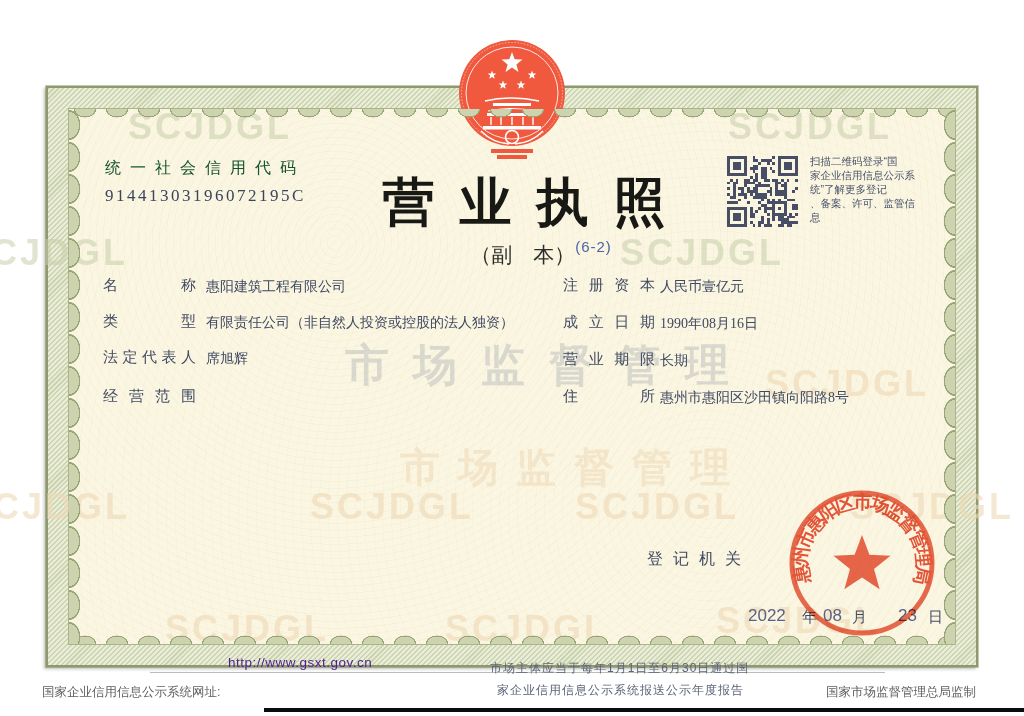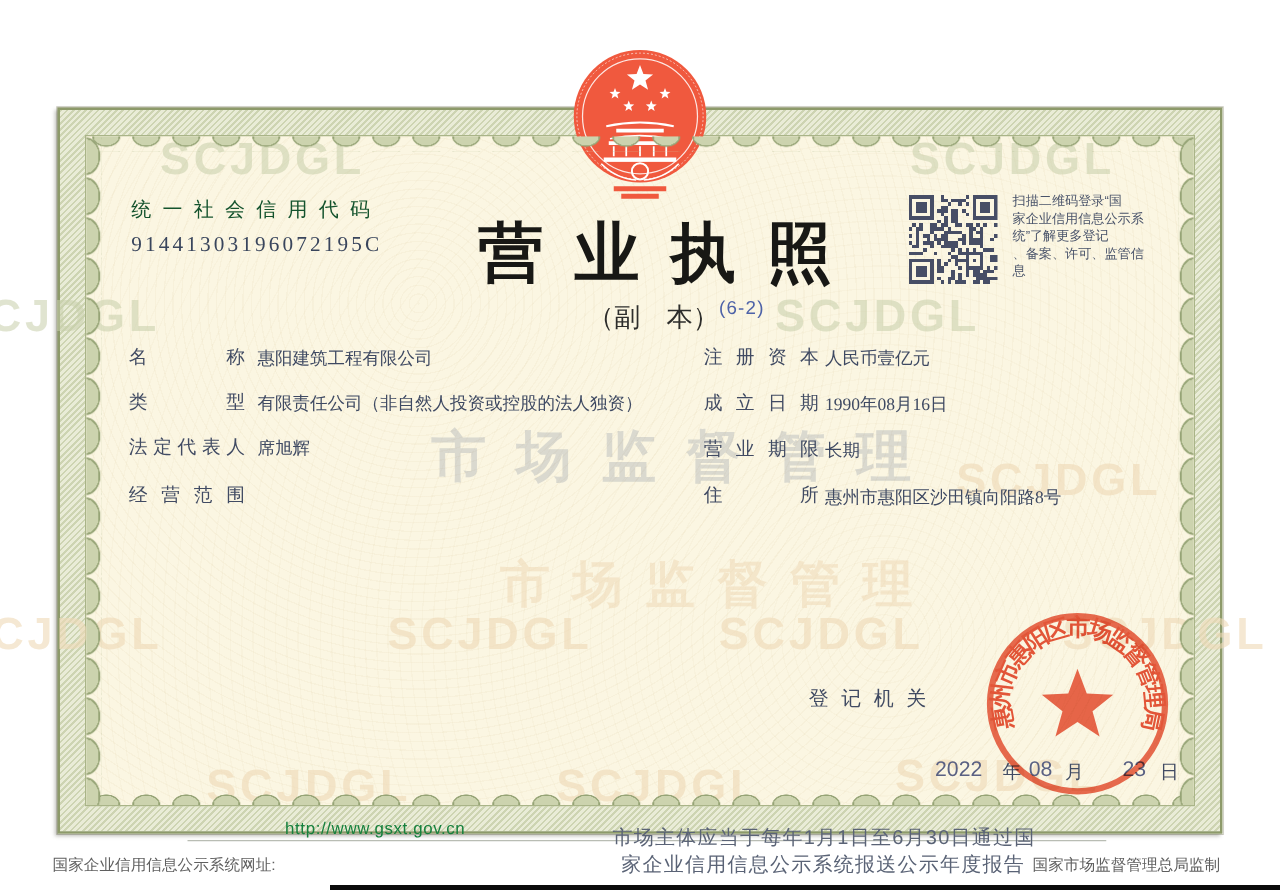--- a/index.html
+++ b/index.html
@@ -47,22 +47,22 @@
   .flabel{position:absolute;font-size:15px;color:#414b63;display:flex;justify-content:space-between;}
   .fvalue{position:absolute;font-size:14px;color:#3e4962;font-family:"Liberation Serif",serif;white-space:nowrap;}
   .fvalue.wrap{white-space:normal;}
   .scope{width:322px;font-size:13.5px;line-height:17.3px;}
   .reglabel{font-size:16px;letter-spacing:10px;color:#414b63;}
   .dt-num{font-size:17px;color:#5a6183;font-family:Liberation Sans, sans-serif;}
   .dt-unit{font-size:15px;color:#414b63;}
   .seal{position:absolute;left:776px;top:477px;width:172px;height:172px;mix-blend-mode:multiply;opacity:.92;}
   .seal text{font-size:19px;font-weight:bold;fill:#e54a2e;}
   .emblem{position:absolute;left:457px;top:33px;width:110px;height:128px;}
-  .f-url{font-size:13.5px;color:#15803d;letter-spacing:.5px;}
-  .f-notice{font-size:16px;color:#5a6376;letter-spacing:1px;}
+  .f-url{font-size:13.5px;color:#4c1d95;letter-spacing:.5px;}
+  .f-notice{font-size:12px;color:#5a6376;letter-spacing:1px;}
   .f-gray{font-size:12.5px;color:#5f5f5f;}
   .rule{left:150px;top:672px;width:735px;height:1px;background:#b9bdb4;}
   .black-bar{left:264px;top:708px;width:760px;height:4px;background:#0b0b0b;}
 </style>
 </head>
 <body>
 
 <div class="page">
 
   <div class="cert">

